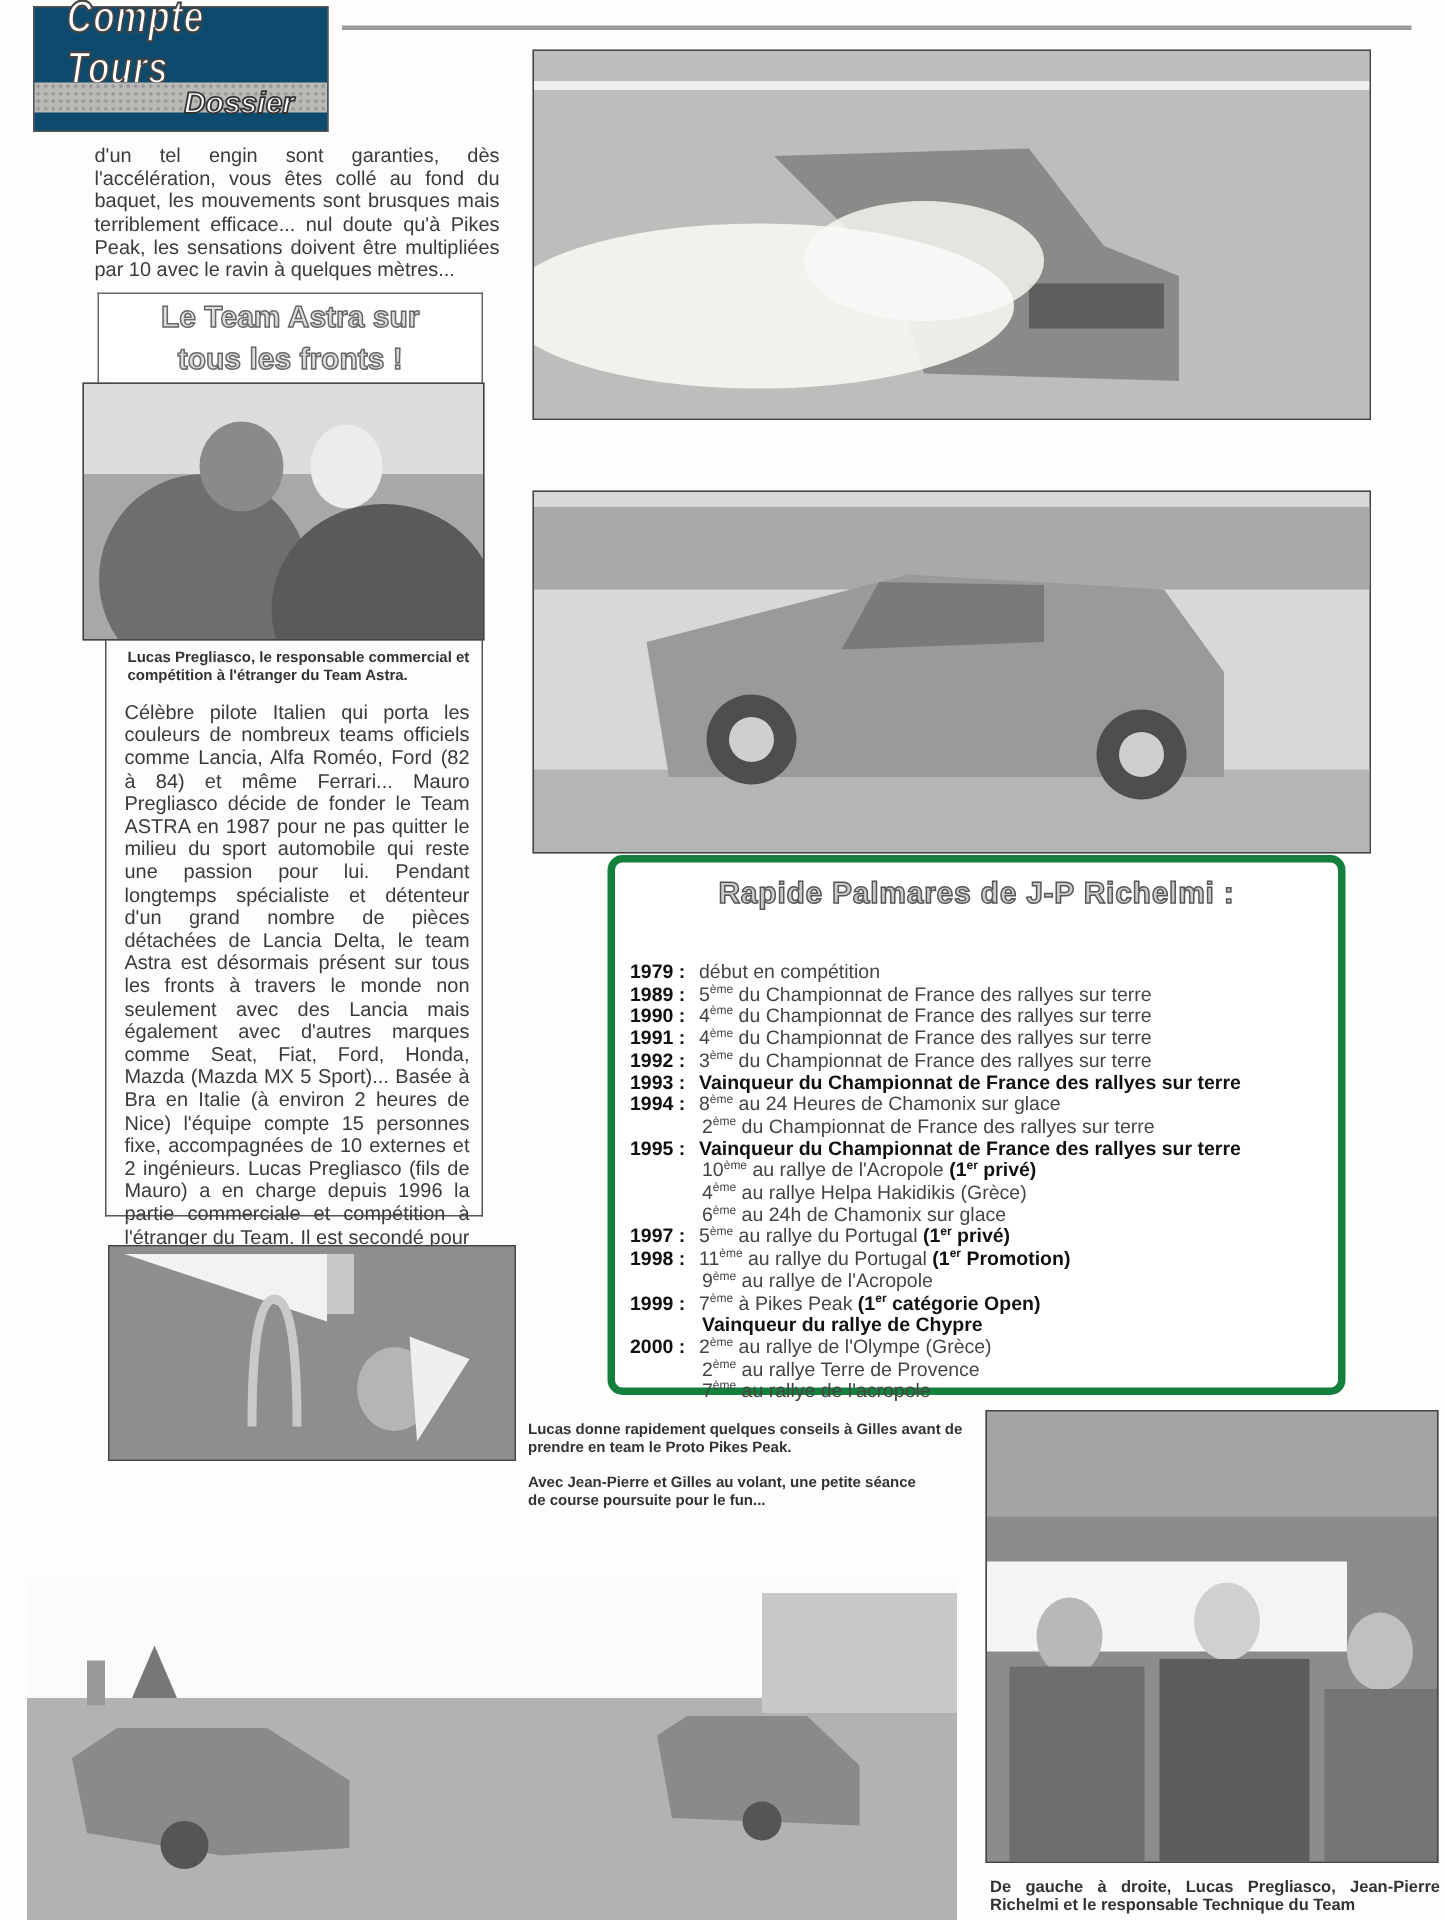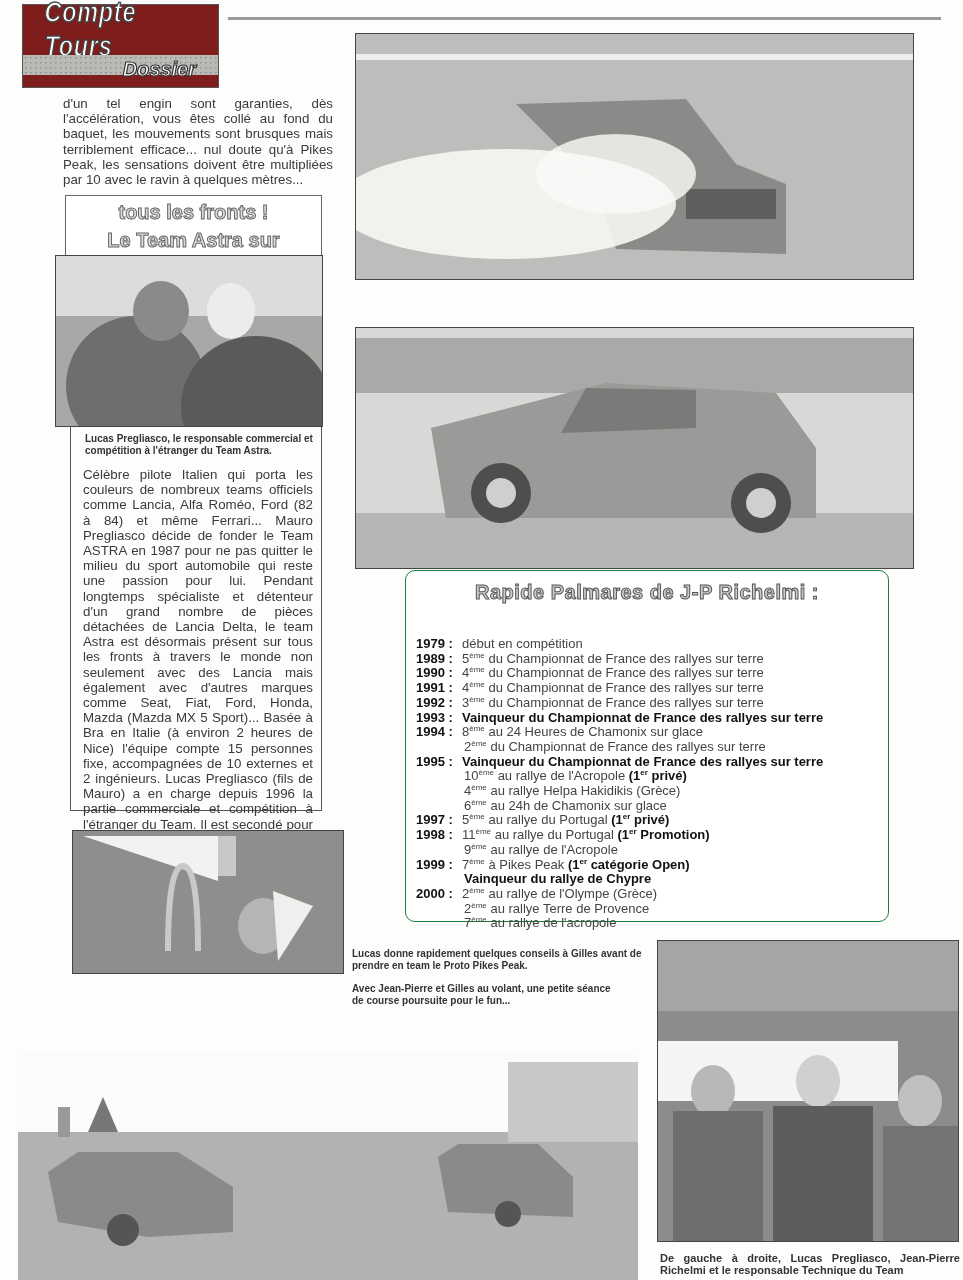--- a/index.html
+++ b/index.html
@@ -4,21 +4,21 @@
 <style>
   html, body { margin:0; padding:0; }
   body {
     width:963px; height:1280px; position:relative; overflow:hidden;
     background:#fdfdfb; color:#2a2a2a;
     font-family:"Liberation Sans", sans-serif;
   }
   .abs { position:absolute; }
 
   
-  .hdr { left:22px; top:4px; width:195px; height:82px; border:1px solid #555; background:#7f1d1d; }
+  .hdr { left:22px; top:4px; width:195px; height:82px; border:1px solid #555; background:#0c4a6e; }
   .hdr-title { position:absolute; left:0; top:0; width:100%; height:48px; display:flex; align-items:center; justify-content:center;
     font-family:"Liberation Sans", sans-serif; font-weight:bold; font-style:italic; font-size:30px; letter-spacing:1px;
     color:#fff; -webkit-text-stroke:1.5px #444; transform:scaleX(0.78); }
   .hdr-sub { position:absolute; left:0; top:50px; width:100%; height:20px; background:#b9b9b5;
     background-image:radial-gradient(#999 1px, transparent 1px); background-size:5px 5px; }
   .hdr-sub span { position:absolute; right:22px; top:3px; font-size:20px; font-weight:bold; font-style:italic; color:#fff; -webkit-text-stroke:1.2px #333; }
   .hdr-rule { left:228px; top:17px; width:713px; height:3px; background:#9a9a98; }
 
   .body-text { font-size:13.3px; line-height:15.2px; color:#3a3a3a; text-align:justify; }
 
@@ -32,21 +32,21 @@
 
   .team-box { left:70px; top:255px; width:250px; height:555px; border:1px solid #555; border-top:none; }
   .team-photo { left:55px; top:255px; width:266px; height:170px; }
   .cap { font-size:10px; line-height:11.5px; font-weight:bold; color:#333; }
   .cap1 { left:85px; top:433px; width:240px; }
   .team-body { left:83px; top:467px; width:230px; }
 
   .car1 { left:355px; top:33px; width:557px; height:245px; background:#c8c8c6; }
   .car2 { left:355px; top:327px; width:557px; height:240px; background:#c4c4c2; }
 
-  .palm { left:405px; top:570px; width:482px; height:350px; border:1px solid #15803d; border-radius:10px; background:#fff; }
+  .palm { left:405px; top:570px; width:482px; height:350px; border:5px solid #15803d; border-radius:10px; background:#fff; }
   .palm-title { position:absolute; left:0; top:10px; width:100%; text-align:center; font-size:20px; font-weight:bold; color:#ccc; -webkit-text-stroke:1px #555; letter-spacing:0.5px; }
   .palm-list { position:absolute; left:10px; top:53px; width:470px; font-size:13px; line-height:14.7px; color:#444;margin-top:13px; }
   .palm-row { white-space:nowrap; }
   .yr { font-weight:bold; color:#111; display:inline-block; width:46px; }
   .ind { padding-left:48px; }
   .strong { font-weight:bold; color:#111; }
   sup { font-size:8px; vertical-align:5px; line-height:0; }
 
   .garage { left:72px; top:830px; width:270px; height:142px; background:#8f8f8d; }
   .cap2 { left:352px; top:948px; width:290px; text-align:left; }
@@ -63,22 +63,22 @@
   <div class="hdr-title">Compte Tours</div>
   <div class="hdr-sub">
     <span>Dossier</span>
   </div>
 </div>
 <div class="abs hdr-rule"></div>
 
 <div class="abs body-text intro">d'un tel engin sont garanties, dès l'accélération, vous êtes collé au fond du baquet, les mouvements sont brusques mais terriblement efficace... nul doute qu'à Pikes Peak, les sensations doivent être multipliées par 10 avec le ravin à quelques mètres...</div>
 
 <div class="abs box-title">
+  <div>Le Team Astra sur</div>
   <div>tous les fronts !</div>
-  <div>Le Team Astra sur</div>
 </div>
 <div class="abs team-box"></div>
 <div class="abs photo team-photo">
   <svg class="ph" viewBox="0 0 266 170" preserveAspectRatio="none">
     <rect width="266" height="170" fill="#a8a8a6"></rect>
     <rect x="0" y="0" width="266" height="60" fill="#dcdcda"></rect>
     <ellipse cx="80" cy="130" rx="70" ry="70" fill="#6e6e6c"></ellipse>
     <ellipse cx="105" cy="55" rx="28" ry="30" fill="#8a8a88"></ellipse>
     <ellipse cx="175" cy="55" rx="24" ry="28" fill="#ececea"></ellipse>
     <ellipse cx="200" cy="150" rx="75" ry="70" fill="#5a5a58"></ellipse>

